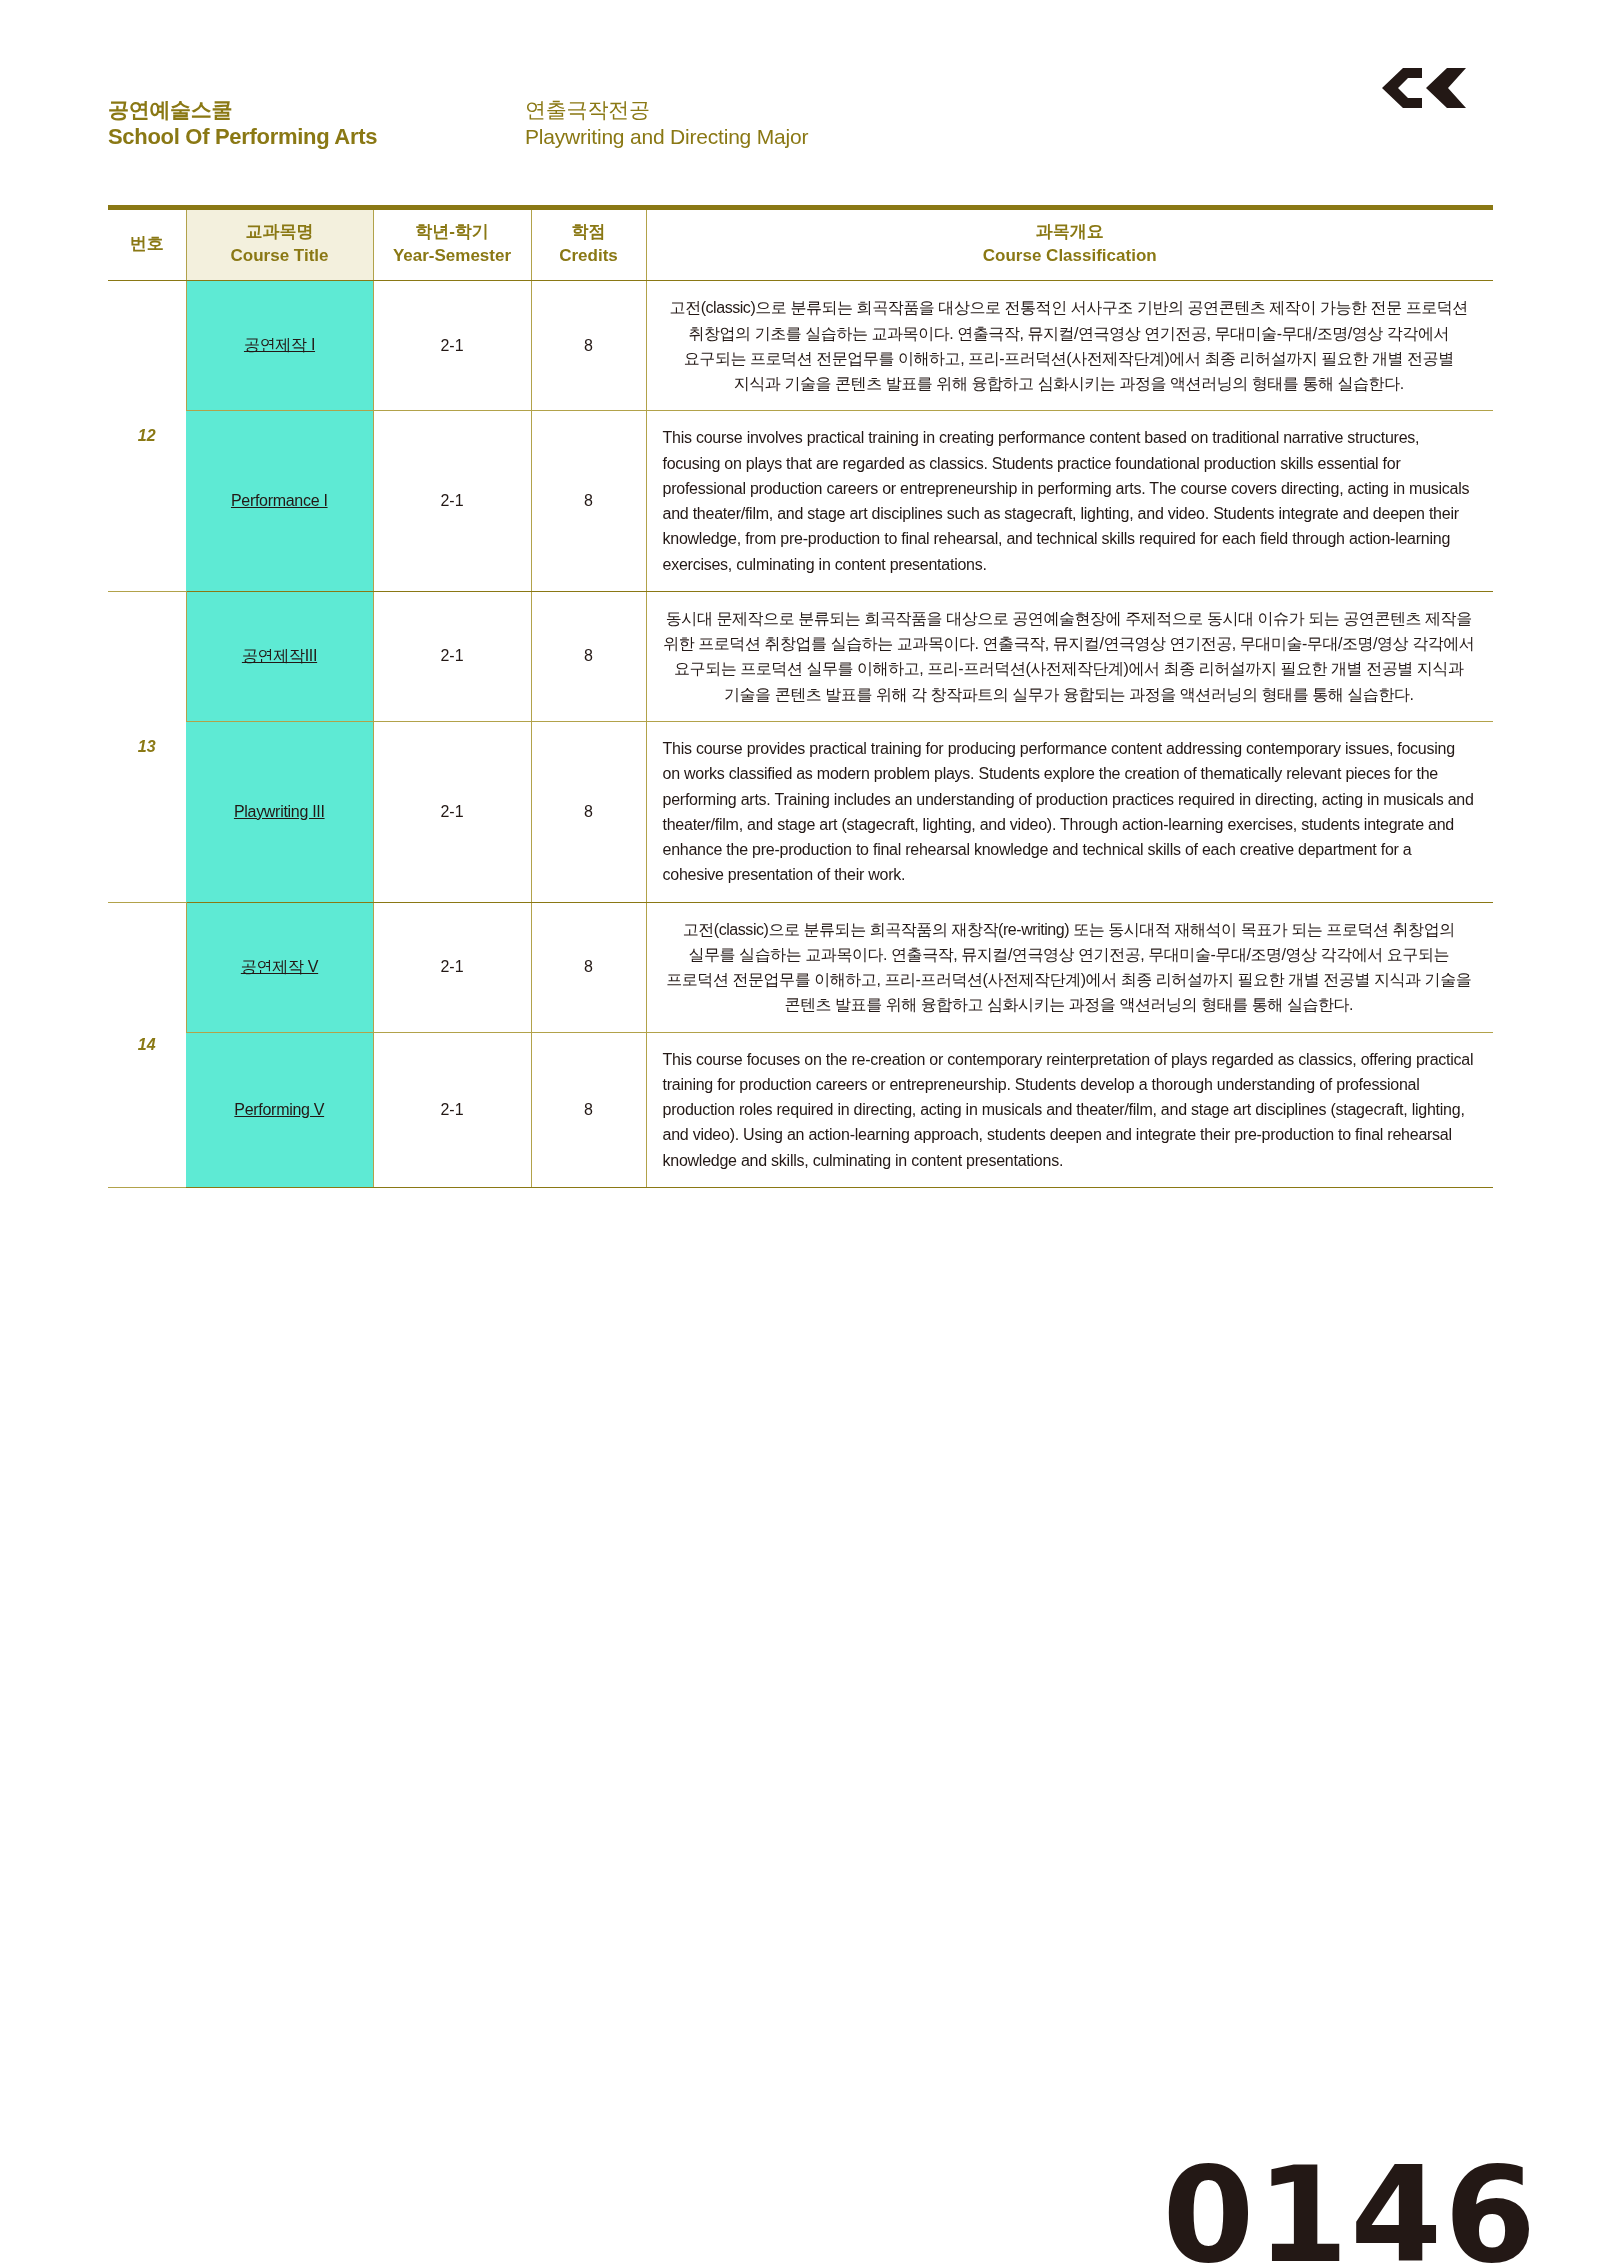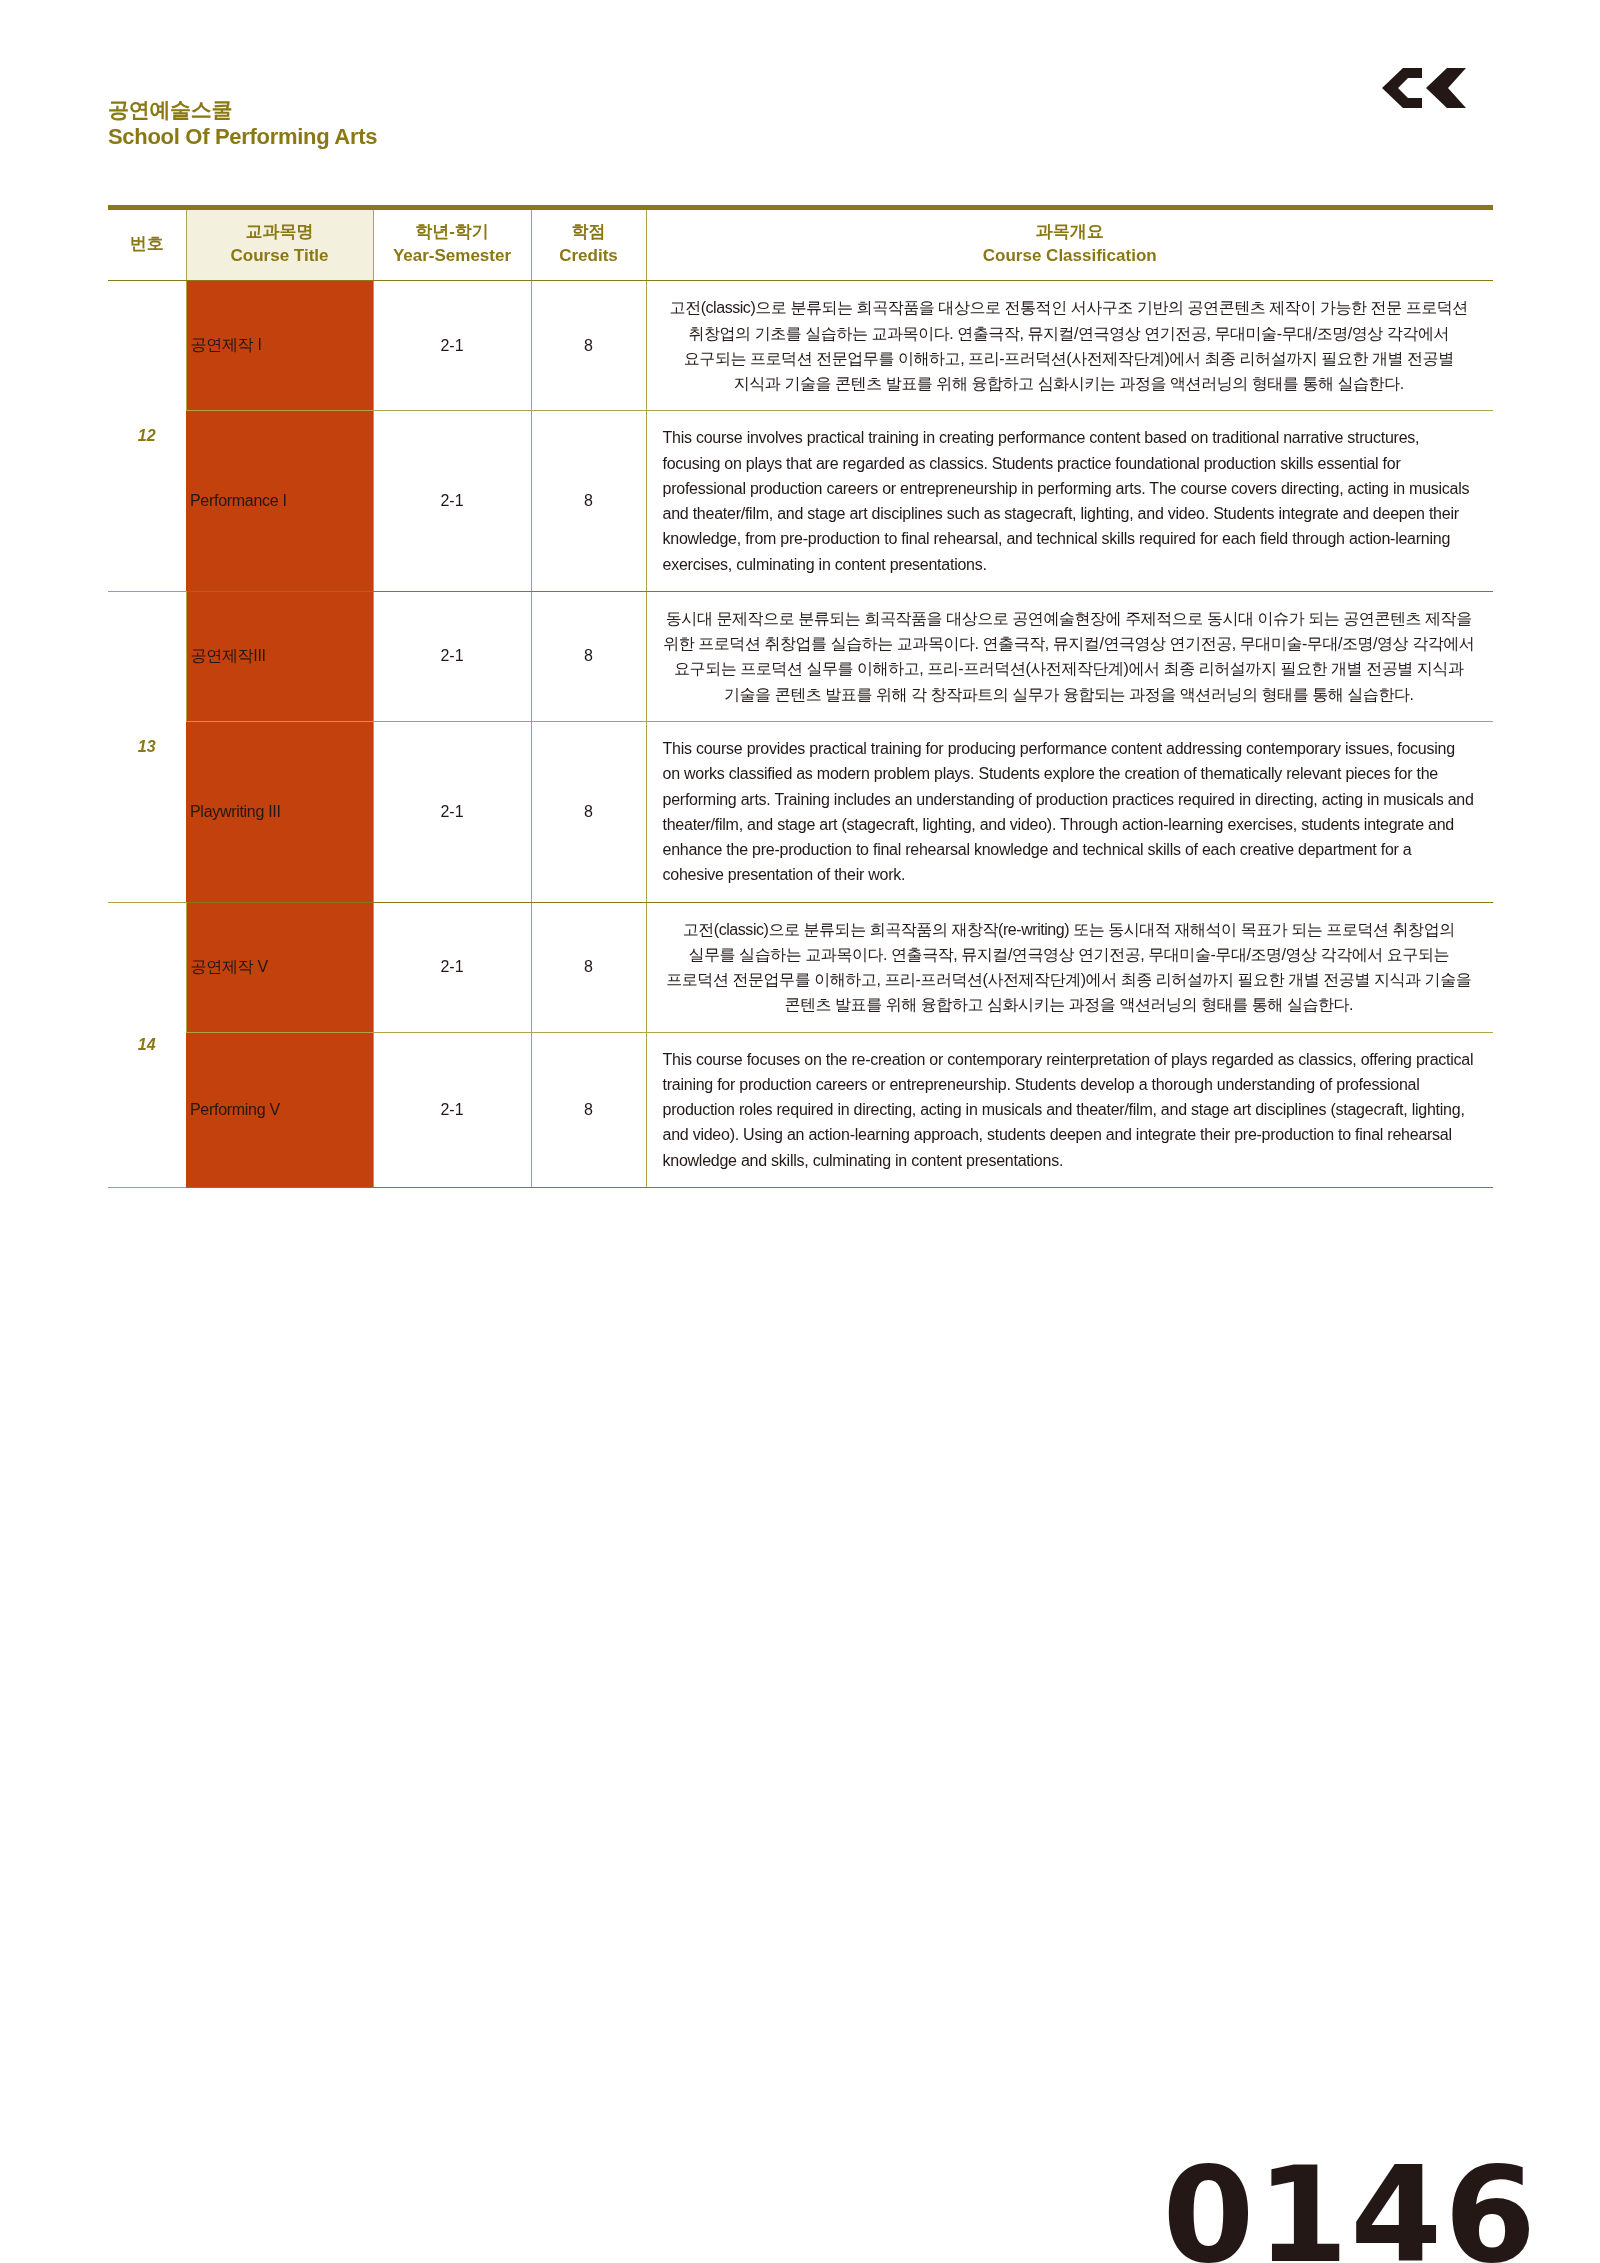--- a/index.html
+++ b/index.html
@@ -113,25 +113,27 @@
 
   td.cell-num {
     text-align: center;
     color: #8a7814;
     font-weight: bold;
     font-size: 19px;
     border-left: none;
     font-style: italic;
   }
   td.cell-title {
-    background: #c2410c;
+    text-align: center;
+    background: #5eead4;
     font-size: 17px;
     letter-spacing: -0.3px;
     color: #231815;
     padding: 4px;
+    text-decoration: underline;
   }
   td.cell-year, td.cell-credits {
     text-align: center;
     font-size: 17px;
     color: #231815;
     margin-left: 32px;
   }
   td.cell-desc {
     padding: 14px 18px 14px 16px;
     line-height: 1.58;
@@ -166,20 +168,24 @@
 </head>
 <body>
 
 <div class="page-header">
 
   <div class="header-school">
     <div class="ko">공연예술스쿨</div>
     <div class="en">School Of Performing Arts</div>
   </div>
 
+  <div class="header-major">
+    <div class="ko">연출극작전공</div>
+    <div class="en">Playwriting and Directing Major</div>
+  </div>
 
   <div class="logo-ck">
     <svg viewBox="0 0 92 52" width="92" height="52" aria-hidden="true">
       <path d="M44 6 L25 6 L4 26 L25 46 L44 46 L44 36 L30 36 L20 26 L30 16 L44 16 Z" fill="#231815"></path>
       <path d="M88 6 L69 6 L48 26 L69 46 L88 46 L70 26 Z" fill="#231815"></path>
     </svg>
   </div>
 
 </div>
 

